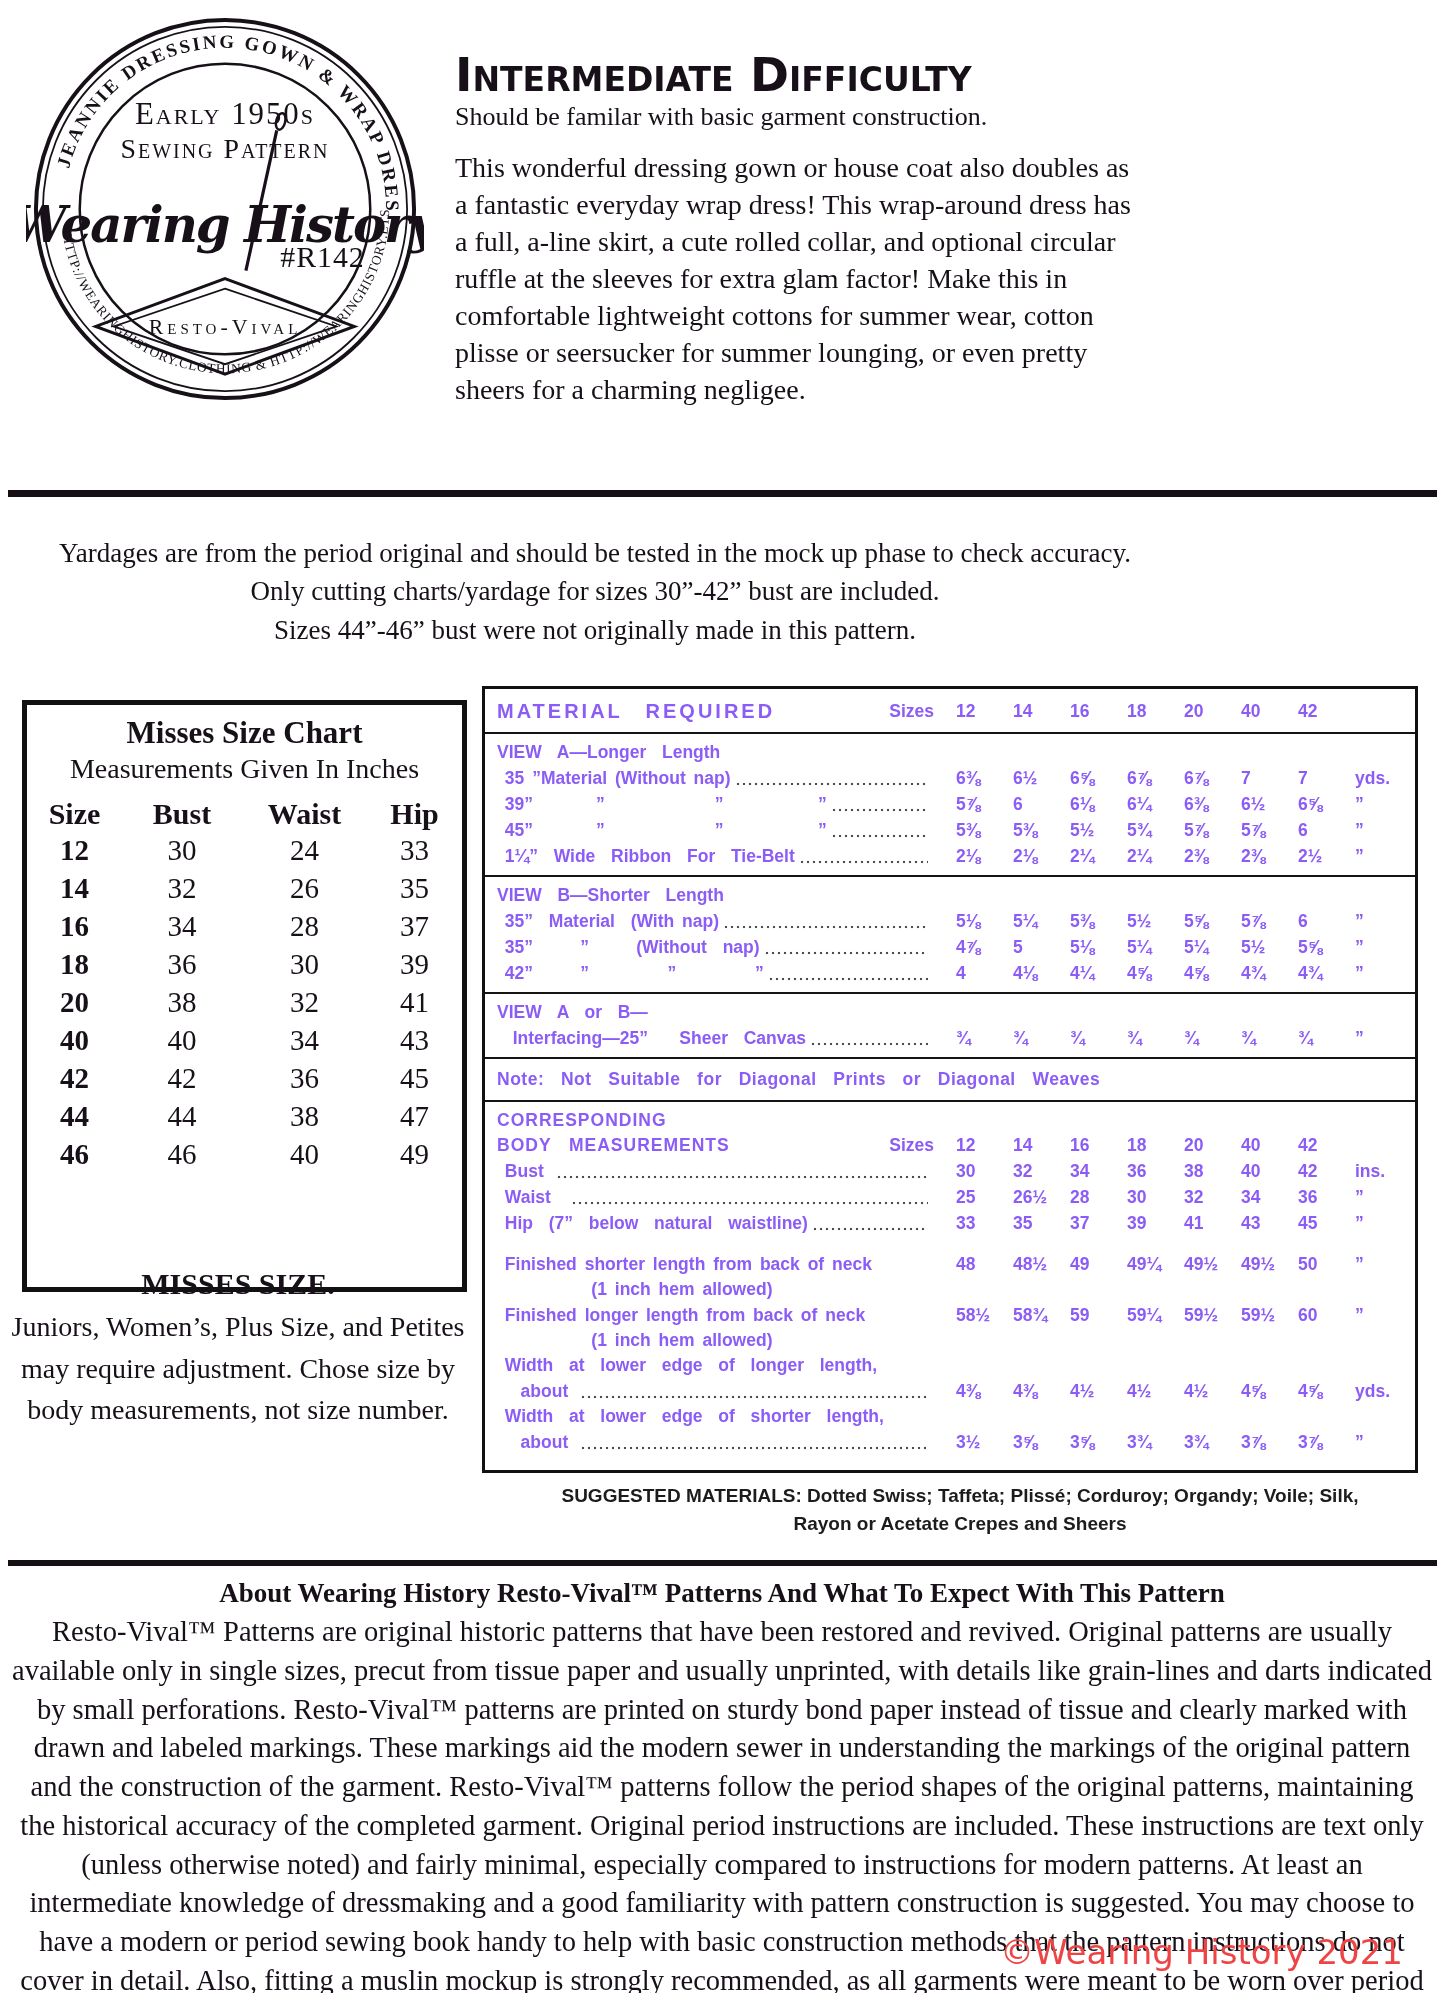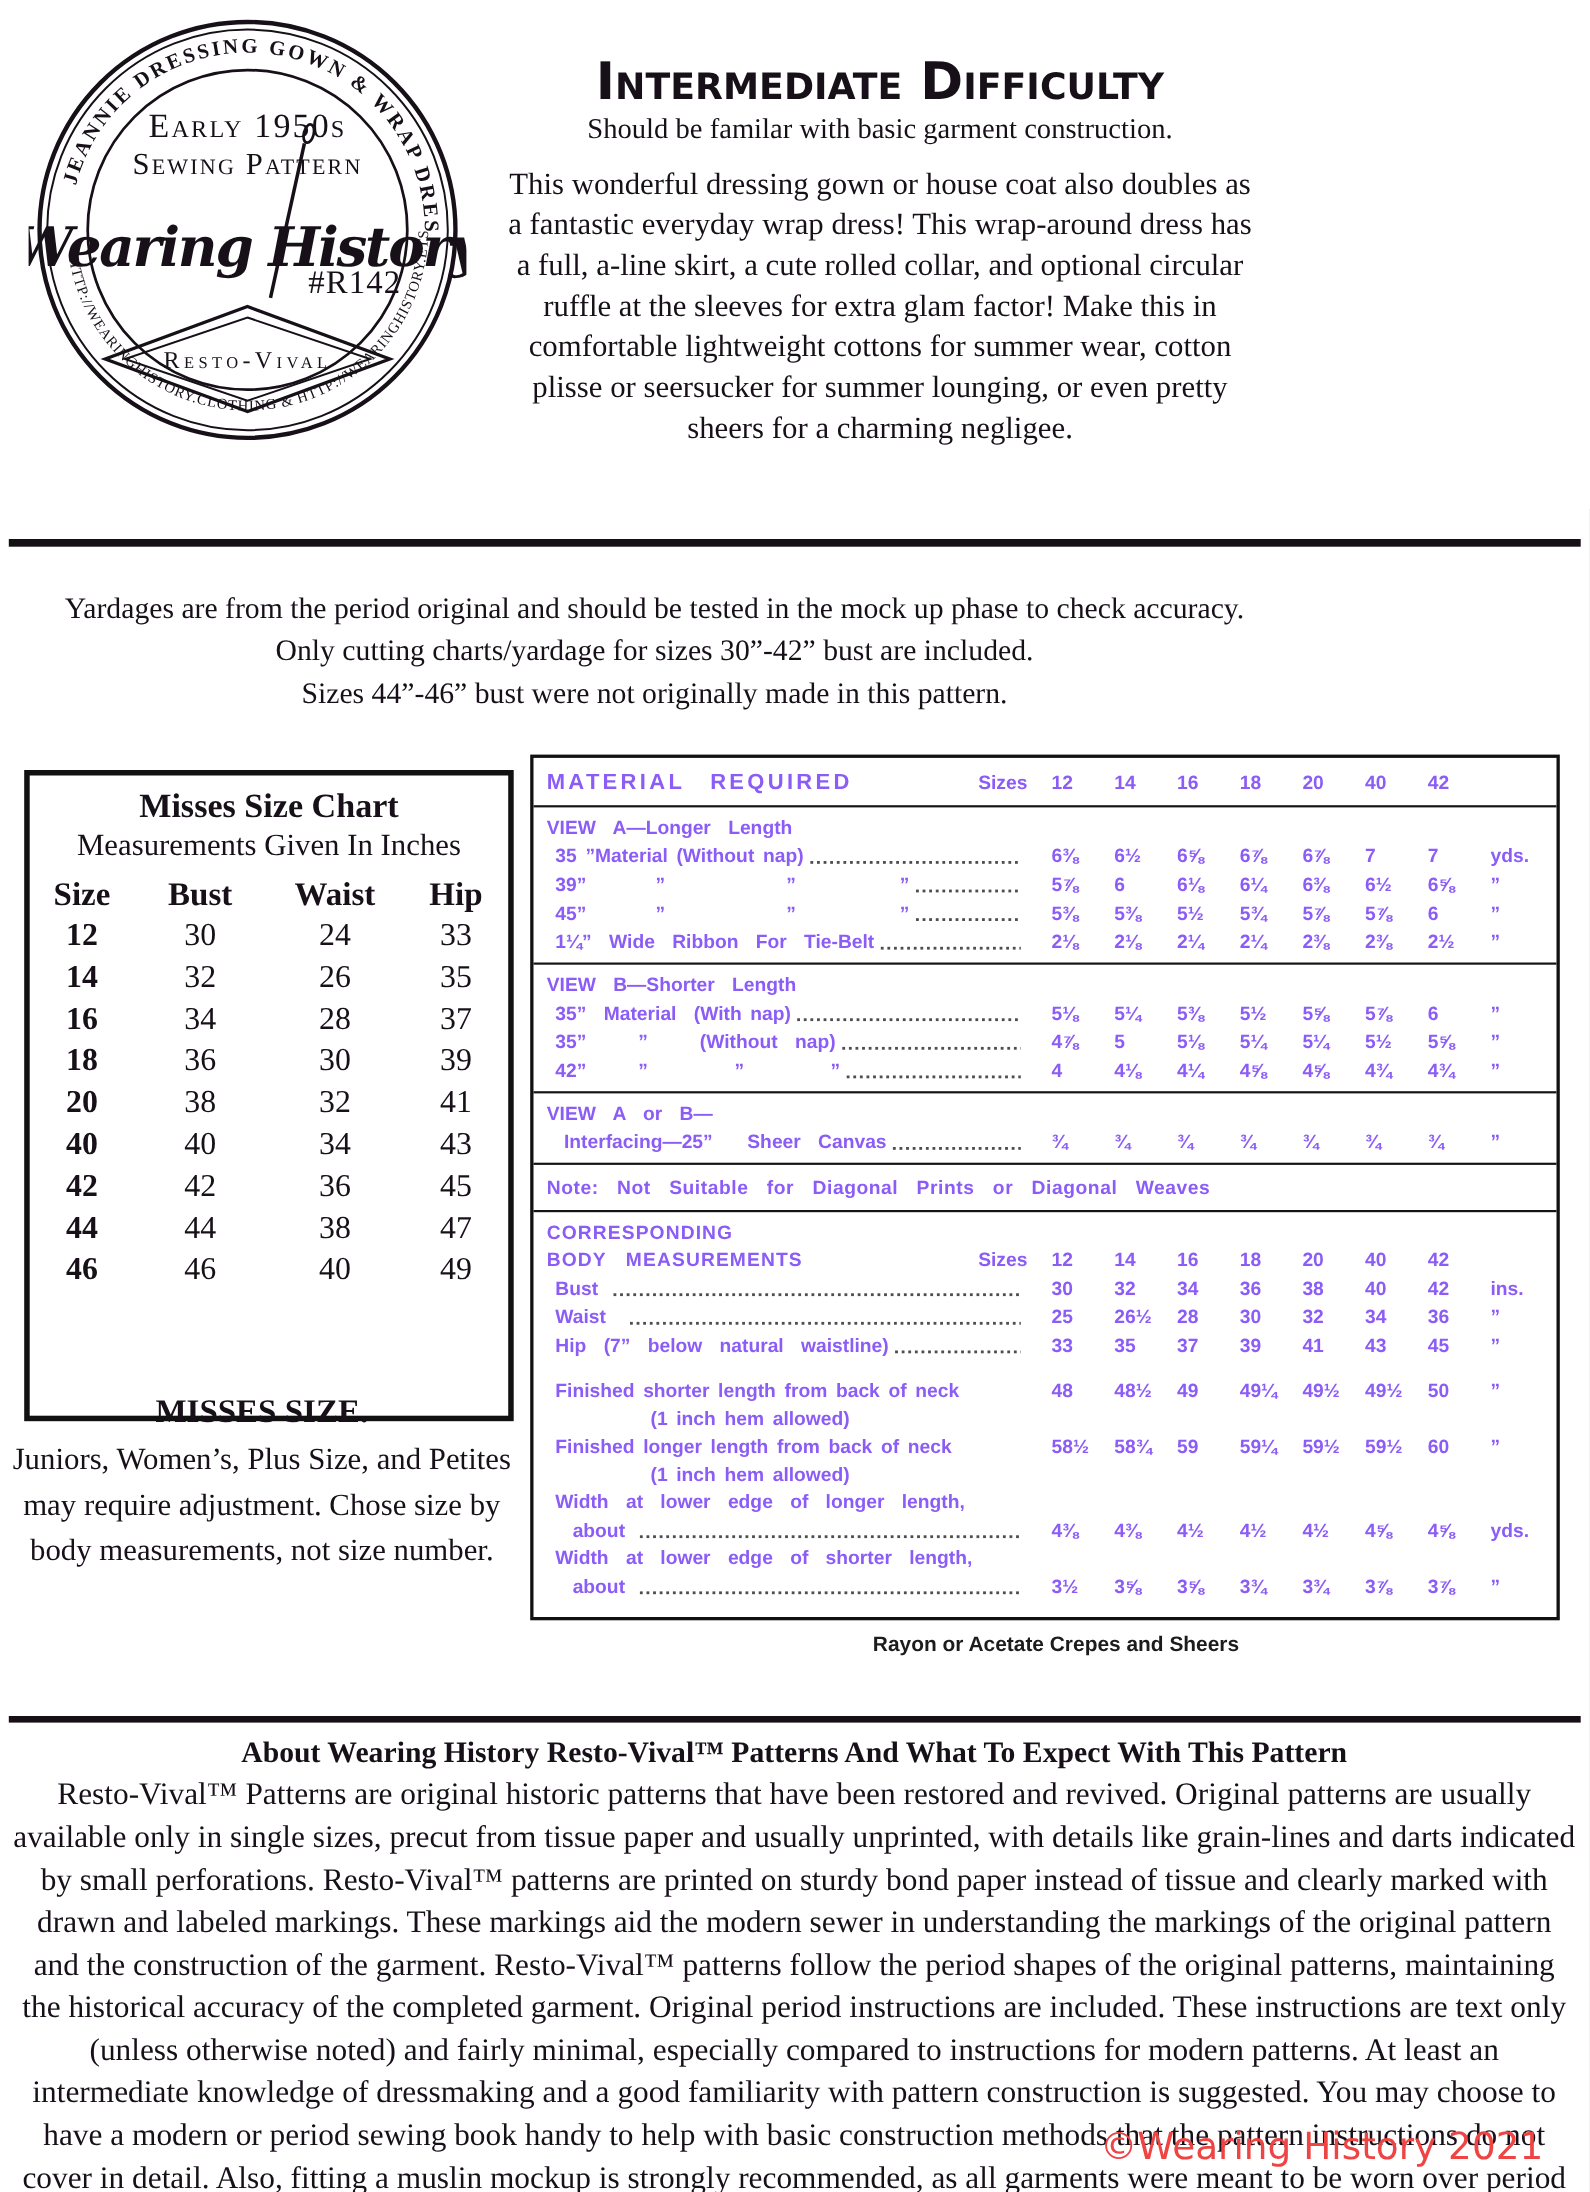--- a/index.html
+++ b/index.html
@@ -12,21 +12,21 @@
   .arc-top{font-family:"Liberation Serif",serif;font-weight:bold;font-size:19px;letter-spacing:2.5px;}
   .arc-bot{font-family:"Liberation Serif",serif;font-size:13.5px;letter-spacing:0.8px;}
   .lg-line1{font-size:31px;font-variant:small-caps;letter-spacing:2px;text-anchor:middle;}
   .lg-line2{font-size:28px;font-variant:small-caps;letter-spacing:2px;text-anchor:middle;}
   .lg-brand{font-family:"DejaVu Serif",serif;font-style:italic;font-weight:bold;font-size:50px;
             letter-spacing:-2px;text-anchor:middle;}
   .lg-num{font-size:30px;letter-spacing:1px;text-anchor:middle;}
   .lg-badge{font-size:22px;font-variant:small-caps;letter-spacing:4px;text-anchor:middle;}
 
   
-  .hdr{position:absolute;left:455px;top:50px;width:690px;text-align:center;}
+  .hdr{position:absolute;left:455px;top:50px;width:690px;text-align:left;}
   .hdr-title{font-family:"DejaVu Sans",sans-serif;font-weight:bold;font-variant:small-caps;
              font-size:47px;line-height:1.05;letter-spacing:0px;}
   .hdr-sub{font-size:26px;margin-top:3px;}
   .hdr-desc{font-size:28px;line-height:1.32;margin-top:18px;}
 
   .rule{position:absolute;left:8px;width:1429px;background:#161016;}
   .rule1{top:490px;height:7px;}
   .rule2{top:1560px;height:6px;}
 
   
@@ -738,20 +738,21 @@
           <span class="m-cell">3¾</span>
           <span class="m-cell">3¾</span>
           <span class="m-cell">3⅞</span>
           <span class="m-cell">3⅞</span>
           <span class="m-unit">”</span>
         </div>
       </div>
   </div>
 
   <div class="suggested">
+    <div>SUGGESTED  MATERIALS:  Dotted  Swiss;  Taffeta;  Plissé;  Corduroy;  Organdy;  Voile;  Silk,</div>
     <div>Rayon  or  Acetate  Crepes  and  Sheers</div>
   </div>
 
   <div class="rule rule2"></div>
 
   <div class="about">
     <div class="about-title">About Wearing History Resto-Vival™ Patterns And What To Expect With This Pattern</div>
     <div class="about-body">Resto-Vival™ Patterns are original historic patterns that have been restored and revived.  Original patterns are usually available only in single sizes, precut from tissue paper and usually unprinted, with details like grain-lines and darts indicated by small perforations.  Resto-Vival™ patterns are printed on sturdy bond paper instead of tissue and clearly marked with drawn and labeled markings.  These markings aid the modern sewer in understanding the markings of the original pattern and the construction of the garment.  Resto-Vival™ patterns follow the period shapes of the original patterns, maintaining the historical accuracy of the completed garment.  Original period instructions are included. These instructions are text only (unless otherwise noted) and fairly minimal, especially compared to instructions for modern patterns.  At least an intermediate knowledge of dressmaking and a good familiarity with pattern construction is suggested.  You may choose to have a modern or period sewing book handy to help with basic construction methods that the pattern instructions do not cover in detail.  Also, fitting a muslin mockup is strongly recommended, as all garments were meant to be worn over period foundation garments or corsetry.</div>
   </div>
   <div class="copyright">©Wearing History 2021</div>

